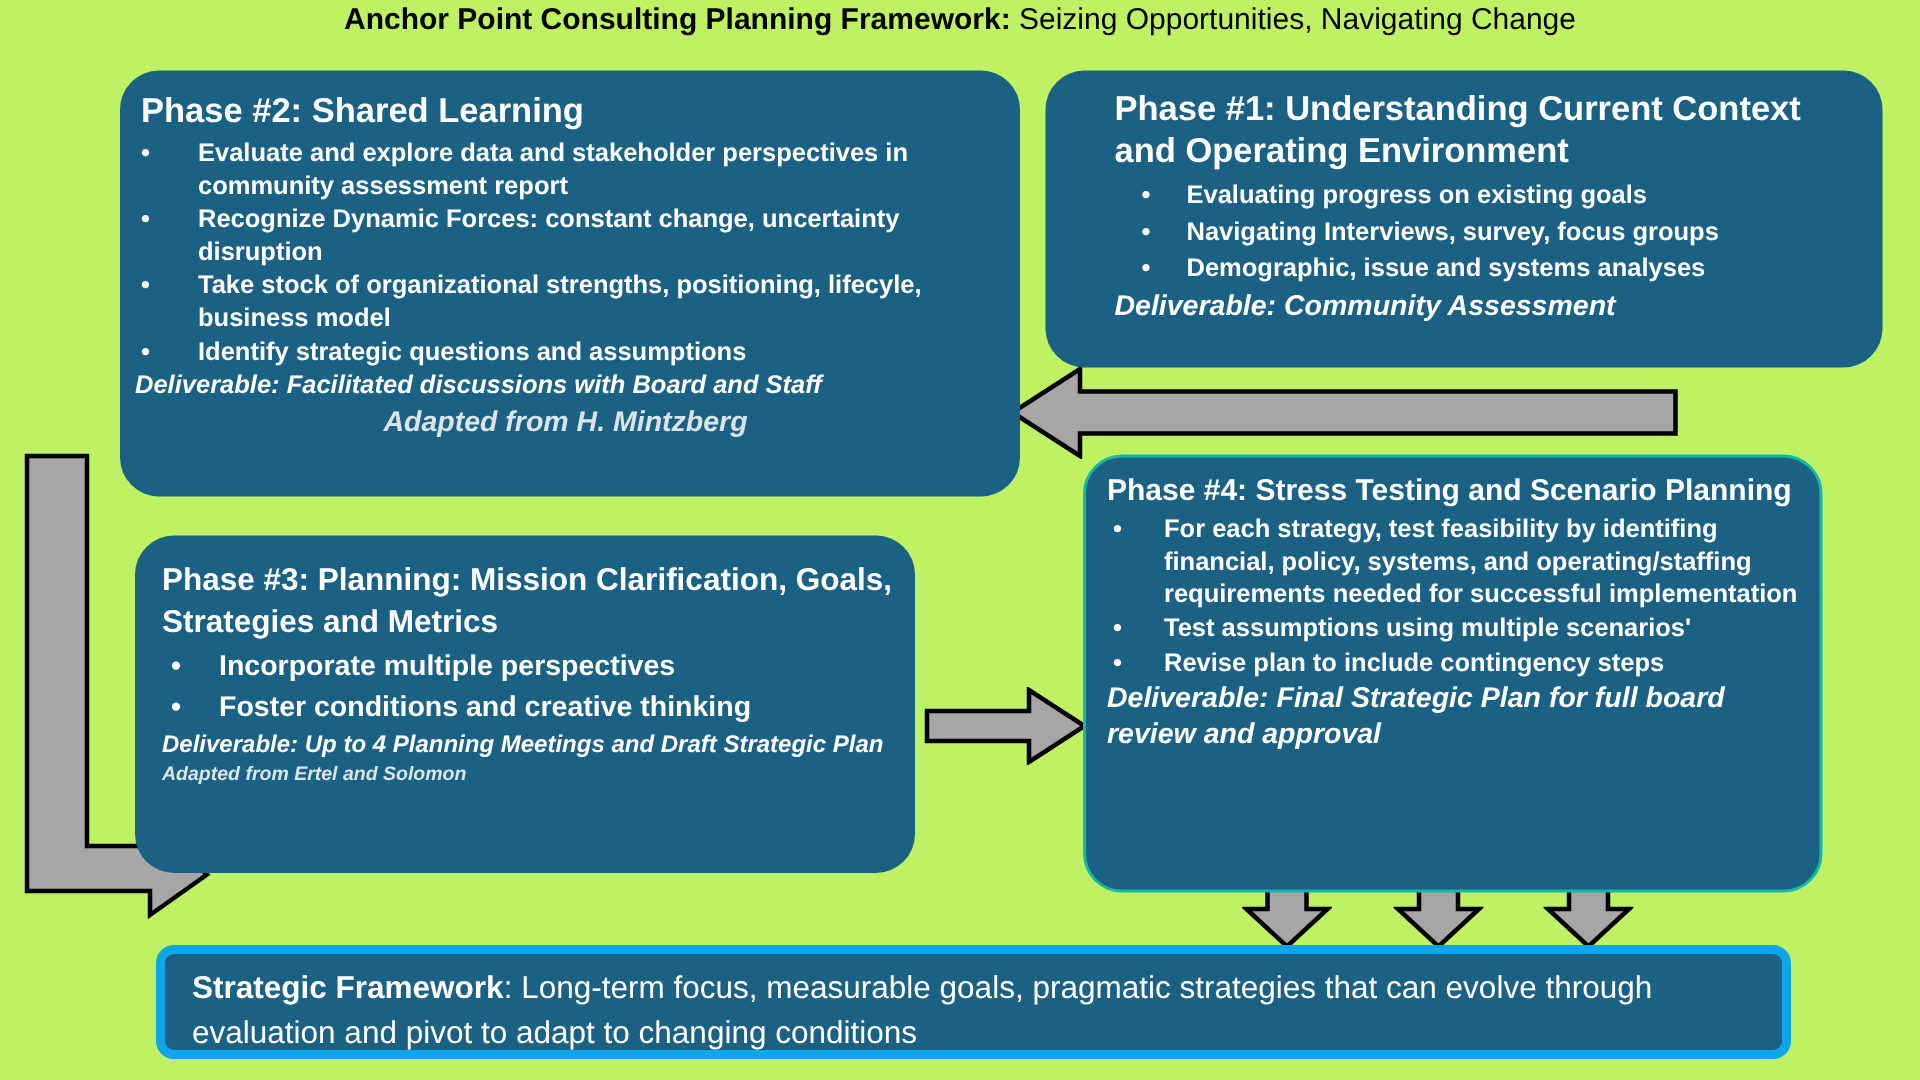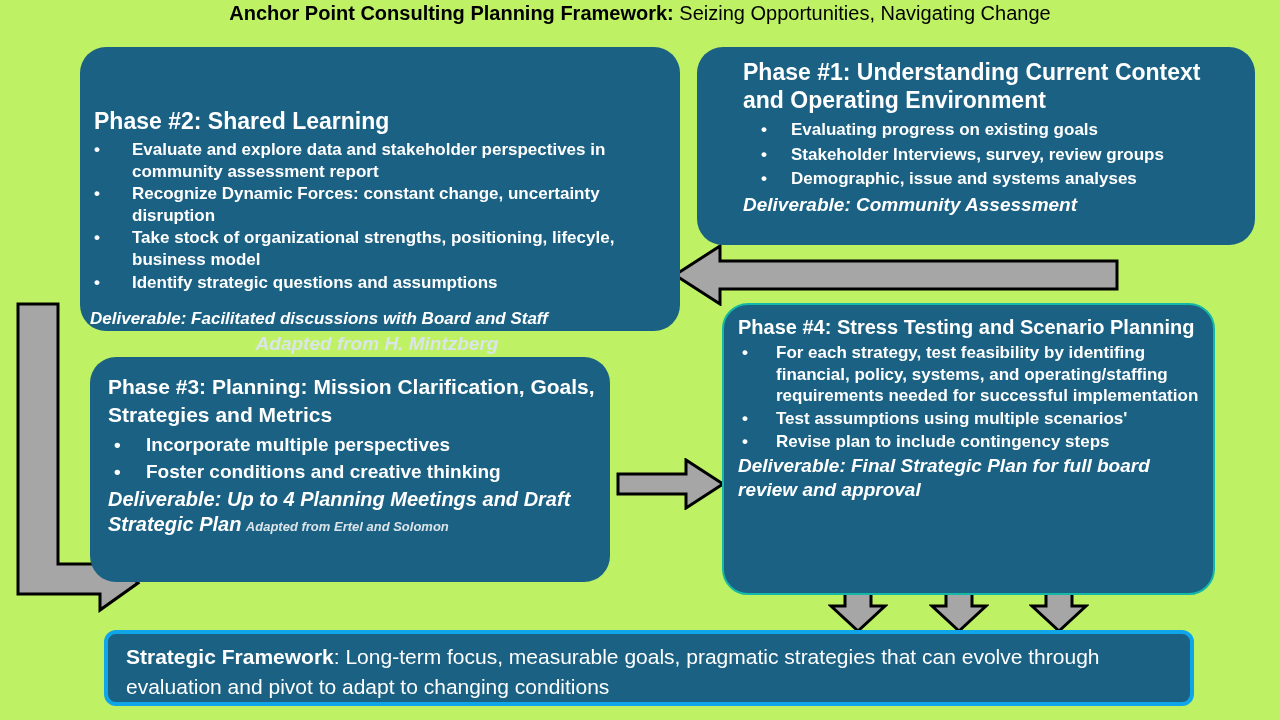--- a/index.html
+++ b/index.html
@@ -80,25 +80,25 @@
     color: #dbe4e9;
     line-height: 1.27;
   }
 
   
   #phase2 {
     left: 80px; top: 47px;
     width: 600px; height: 284px;
   }
   #phase2 .box-inner { padding: 12px 0 0 10px; }
-  #phase2 .ptitle { font-size: 23px; padding-left: 4px; margin-top: 48px; }
+  #phase2 .ptitle { font-size: 23px; padding-left: 4px; }
   #phase2 ul.bullets { margin-top: 4px; font-size: 17px; }
   #phase2 ul.bullets li { padding-left: 42px; margin-bottom: 1px; }
   #phase2 ul.bullets li .bul { left: 4px; }
-  #phase2 .deliv { font-size: 17px; margin-top: 15px; }
+  #phase2 .deliv { font-size: 17px; margin-top: 1px; }
   #phase2 .adapted { font-size: 19px; text-align: center; padding-right: 16px; margin-top: 2px; }
   #phase2 .nowrap-over { white-space: nowrap; }
 
   
   #phase1 {
     left: 697px; top: 47px;
     width: 558px; height: 198px;
   }
   #phase1 .box-inner { padding: 11px 12px 0 46px; }
   #phase1 .ptitle { font-size: 23px; white-space: nowrap; }
@@ -110,42 +110,42 @@
   
   #phase3 {
     left: 90px; top: 357px;
     width: 520px; height: 225px;
   }
   #phase3 .box-inner { padding: 16px 0 0 18px; }
   #phase3 .ptitle { font-size: 21px; line-height: 1.33; }
   #phase3 ul.bullets { margin-top: 4px; font-size: 19px; padding-left: 6px; }
   #phase3 ul.bullets li { padding-left: 32px; margin-bottom: 3px; }
   #phase3 ul.bullets li .bul { left: 0px; }
-  #phase3 .deliv { font-size: 20px; margin-top: 2px; }
+  #phase3 .deliv { font-size: 16px; margin-top: 2px; }
   #phase3 .adapted { font-size: 13px; }
 
   
   #phase4 {
     left: 722px; top: 303px;
     width: 493px; height: 292px;
   }
   #phase4 .box-inner { padding: 10px 0 0 14px; }
   #phase4 .ptitle { font-size: 20px; line-height: 1.26; }
   #phase4 ul.bullets { margin-top: 2px; font-size: 17px; padding-left: 4px; }
   #phase4 ul.bullets li { padding-left: 34px; margin-bottom: 1px; }
   #phase4 ul.bullets li .bul { left: 0px; }
   #phase4 .deliv { font-size: 19px; margin-top: 2px; }
 
   
   #framework {
     position: absolute;
     left: 104px; top: 630px;
     width: 1090px; height: 76px;
     background: #1A6183;
-    border: 4px solid #0ea5e9;
+    border: 6px solid #0ea5e9;
     border-radius: 12px;
     box-sizing: border-box;
     color: #ffffff;
     padding: 8px 16px 0 18px;
   }
   #framework .fw-text {
     font-size: 21px;
     line-height: 1.42;
   }
   #framework .fw-strong { font-weight: bold; }
@@ -199,21 +199,21 @@
   </div>
 
   <div class="phase-box" id="phase1">
     <div class="box-inner">
       <div class="ptitle">
         <div>Phase #1: Understanding Current Context</div>
         <div>and Operating Environment</div>
       </div>
       <ul class="bullets">
         <li><span class="bul">•</span><span>Evaluating progress on existing goals</span></li>
-        <li><span class="bul">•</span><span>Stakeholder Interviews, survey, review groups</span></li>
+        <li><span class="bul">•</span><span>Navigating Interviews, survey, focus groups</span></li>
         <li><span class="bul">•</span><span>Demographic, issue and systems analyses</span></li>
       </ul>
       <div class="deliv">Deliverable: Community Assessment</div>
     </div>
   </div>
 
   <div class="phase-box" id="phase3">
     <div class="box-inner">
       <div class="ptitle"><span>Phase #3: Planning</span><span>: Mission Clarification, Goals, Strategies and Metrics</span></div>
       <ul class="bullets">

